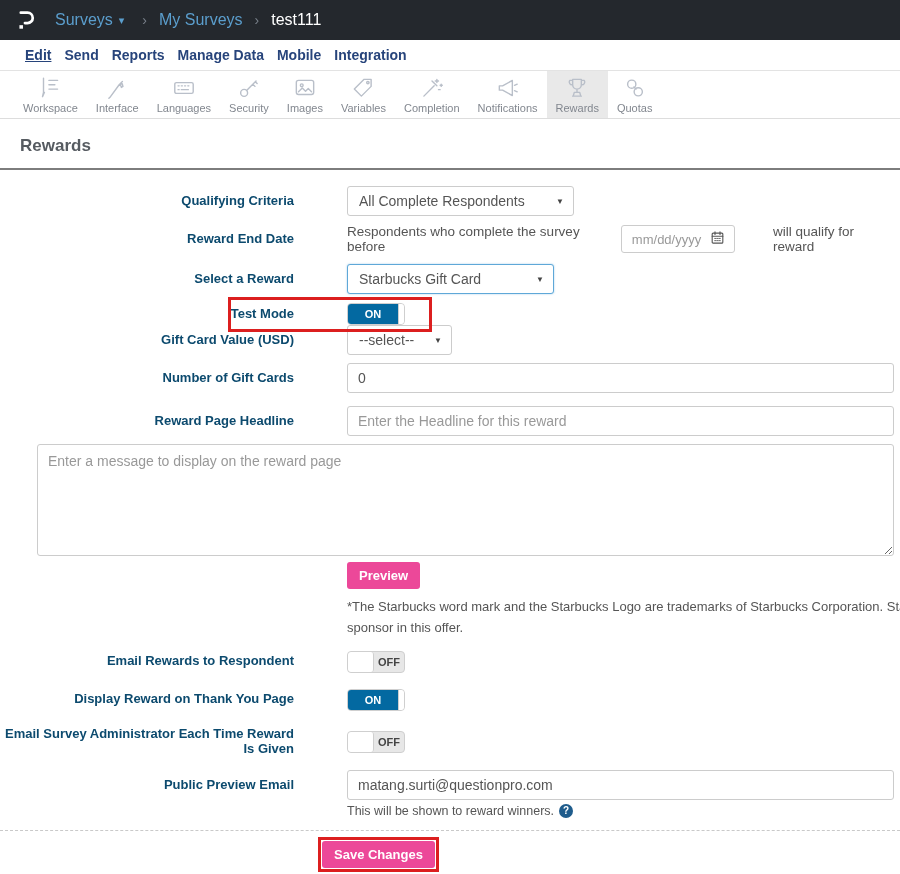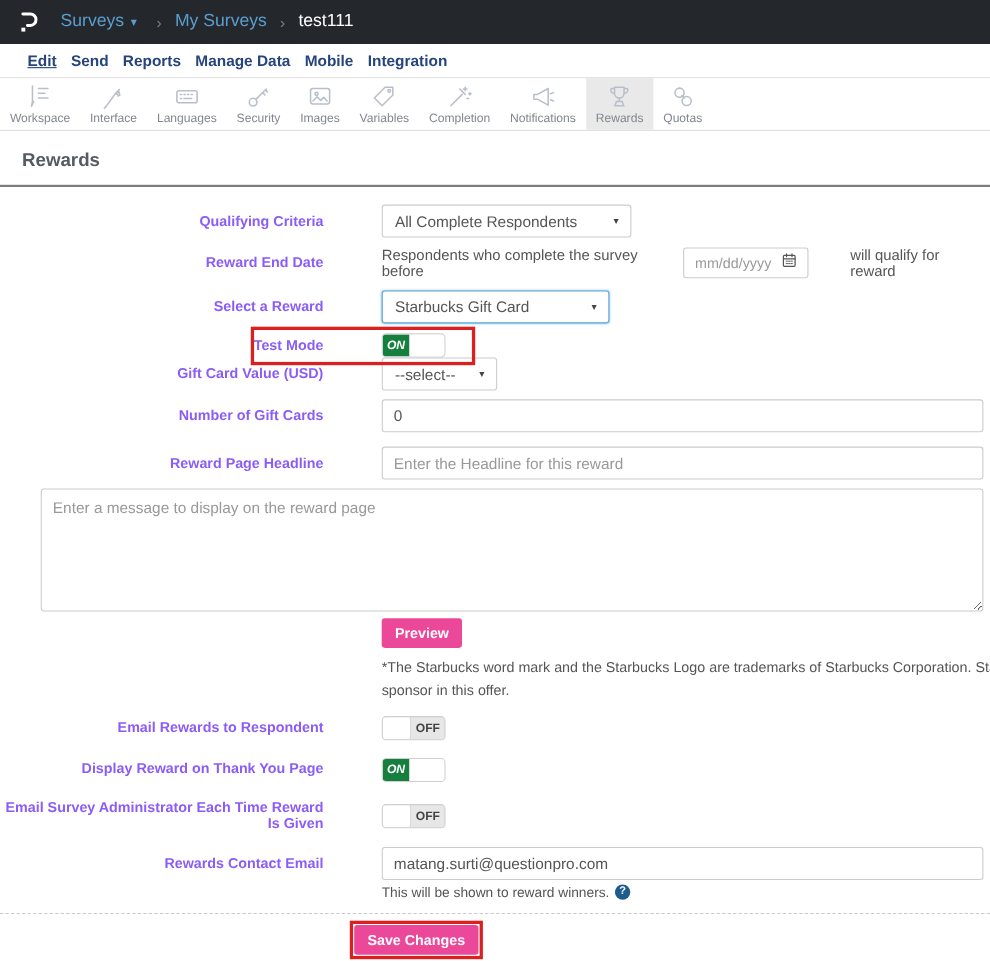--- a/index.html
+++ b/index.html
@@ -13,48 +13,48 @@
   .logo { display:flex; align-items:center; margin-right:16px; }
   .crumb { font-size:16px; color:#5b9ecd; text-decoration:none; }
   .crumb.current { color:#ffffff; }
   .crumb-caret { color:#5b9ecd; font-size:11px; margin:0 6px 0 6px; }
   .crumb-sep { color:#79808a; font-size:14px; margin:0 12px; }
   
   .tabbar { height:31px; display:flex; align-items:center; padding-left:25px; gap:13px; border-bottom:1px solid #e3e3e3; }
   .tab { font-size:14px; font-weight:700; color:#27447b; cursor:pointer; }
   .tab.active { text-decoration:underline; }
   
-  .iconbar { height:48px; display:flex; align-items:stretch; border-bottom:1px solid #ddd; }
+  .iconbar { height:48px; display:flex; align-items:stretch; padding-left:14px; border-bottom:1px solid #ddd; }
   .tool { display:flex; flex-direction:column; align-items:center; justify-content:center; padding:2px 9px 3px; gap:1px; cursor:pointer; }
   .tool.active { background:#e9e9e9; }
   .tool .tlbl { font-size:11px; color:#82878f; white-space:nowrap; }
   .tool svg { display:block; }
   
   .page-title { font-size:17px; font-weight:700; color:#565b61; margin:17px 0 12px 20px; }
   .main-rule { border:none; border-top:2px solid #7d7d7d; margin:0; }
   
   .form { padding-top:16px; }
   .row { display:flex; align-items:flex-start; }
-  .lbl-col { width:310px; min-width:310px; text-align:right; padding:8px 16px 0 0; font-size:13px; font-weight:700; color:#8b5cf6; line-height:1.15; }
+  .lbl-col { width:310px; min-width:310px; text-align:right; padding:8px 16px 0 0; font-size:13px; font-weight:700; color:#0c4a6e; line-height:1.15; }
   .field-col { flex:1; margin-right:6px; display:flex; align-items:center; gap:10px;padding-left:37px; }
   .row-toggle { align-items:center; }
   .row-toggle .lbl-col { padding-top:0; }
   .inline-txt { font-size:13.5px; color:#555; }
   .sel { border:1px solid #ccc; border-radius:3px; height:30px; background:#fff; display:inline-flex; align-items:center; justify-content:space-between; padding:0 9px 0 11px; font-size:14px; color:#555; cursor:pointer; }
   .sel.focused { border-color:#5fa8d8; box-shadow:0 0 2px rgba(95,168,216,.6); }
   .sel-caret { font-size:8px; color:#444; margin-left:10px; }
   .txt-input { width:100%; height:30px; border:1px solid #ccc; border-radius:3px; padding:0 10px; font-size:14px; color:#555; font-family:"Liberation Sans",sans-serif; outline:none; }
   .txt-input::placeholder, .date-inp::placeholder, .ta::placeholder { color:#999; opacity:1; }
   .date-wrap { border:1px solid #ccc; border-radius:3px; height:28px; width:118px; display:inline-flex; align-items:center; padding:0 8px; gap:6px; background:#fff; }
   .date-inp { border:none; outline:none; width:74px; font-size:13px; color:#555; font-family:"Liberation Sans",sans-serif; }
   .suffix { margin-left:28px; }
   .ta { width:100%; height:112px; border:1px solid #ccc; border-radius:3px; padding:8px 10px; font-size:14px; color:#555; font-family:"Liberation Sans",sans-serif; resize:both; outline:none; }
   .toggle { width:58px; height:22px; border:1px solid #cfcfcf; border-radius:4px; display:inline-flex; overflow:hidden; font-size:11px; font-weight:700; cursor:pointer; flex:none; }
   .toggle .seg { display:flex; align-items:center; justify-content:center; }
-  .toggle.on .seg { width:24px; background:#15803d; color:#fff;font-style:italic; }
+  .toggle.on .seg { width:50px; background:#0369a1; color:#fff; }
   .toggle.on .knob { flex:1; background:#fff; border-left:1px solid #cfcfcf; border-radius:0 3px 3px 0; }
   .toggle.off { background:#e7e7e7; }
   .toggle.off .knob { width:26px; background:#fff; border-right:1px solid #cfcfcf; border-radius:3px; }
   .toggle.off .seg { flex:1; color:#444; }
   .btn { background:#ec4899; color:#fff; border:none; border-radius:3px; font-size:13px; font-weight:700; padding:6px 12px; cursor:pointer; font-family:"Liberation Sans",sans-serif; }
   .disc { font-size:13px; color:#555; line-height:1.3; white-space:nowrap; }
   .helper { font-size:12.5px; color:#555; display:flex; align-items:center; gap:5px; }
   .help-ic { width:14px; height:14px; border-radius:50%; background:#1f5c8c; color:#fff; font-size:10px; font-weight:700; display:inline-flex; align-items:center; justify-content:center; cursor:pointer; }
   .dashed-rule { border:none; border-top:1px dashed #c9c9c9; margin:12px 0 6px 0; }
   
@@ -304,21 +304,21 @@
     <div class="lbl-col">Email Survey Administrator Each Time Reward Is Given</div>
     <div class="field-col">
       <span class="toggle off">
         <span class="knob"></span>
         <span class="seg">OFF</span>
       </span>
     </div>
   </div>
 
   <div class="row">
-    <div class="lbl-col">Rewards Contact Email</div>
+    <div class="lbl-col">Public Preview Email</div>
     <div class="field-col field-stack">
       <input class="txt-input" value="matang.surti@questionpro.com" style="">
       <div class="helper">
         <span>This will be shown to reward winners.</span>
         <span class="help-ic">?</span>
       </div>
     </div>
   </div>
 
   <hr class="dashed-rule">

